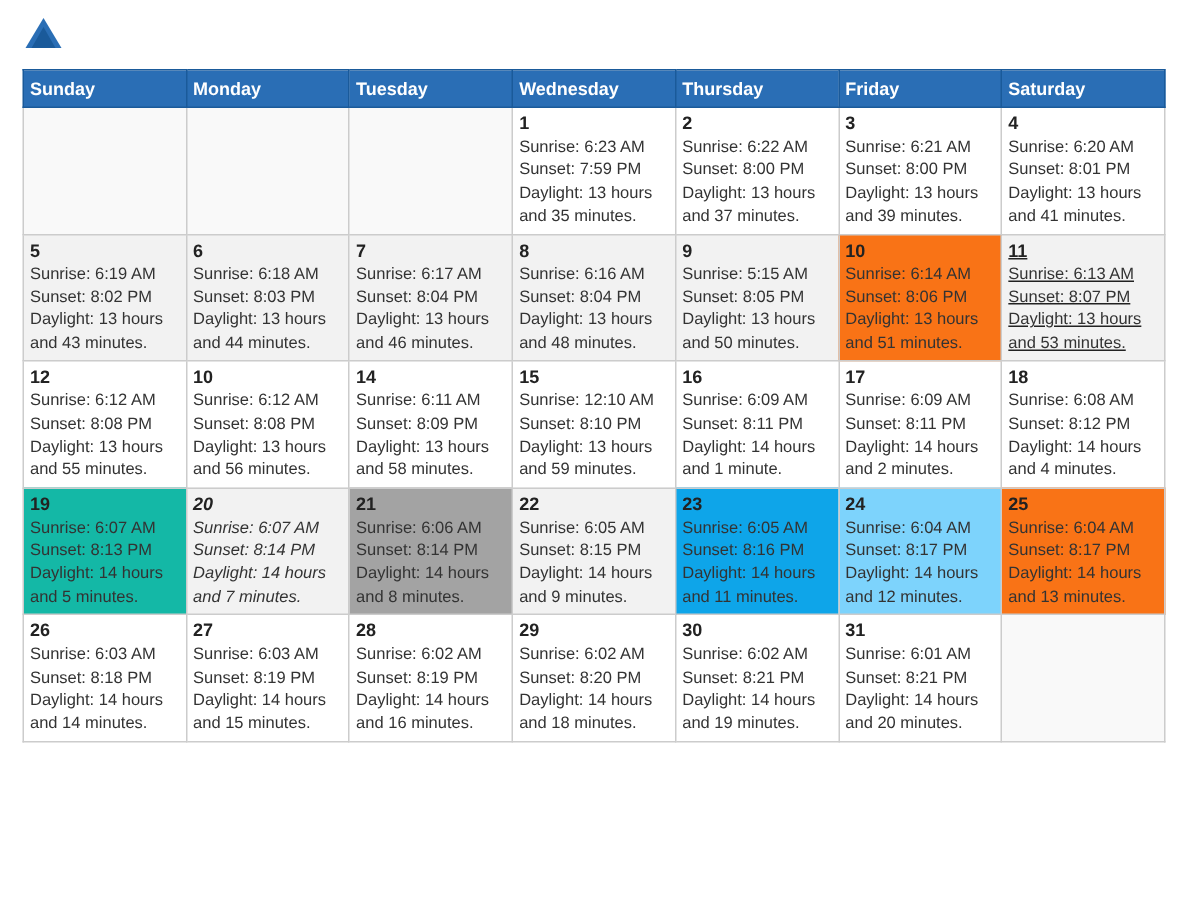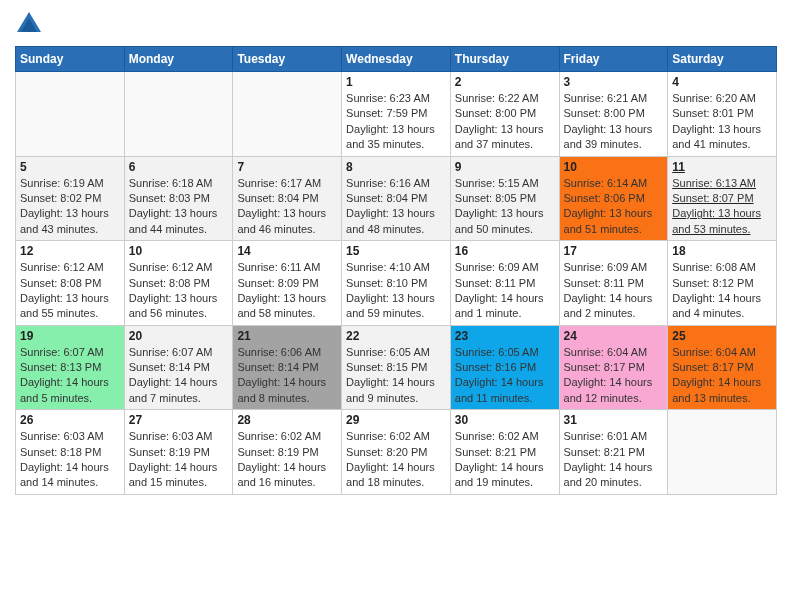--- a/index.html
+++ b/index.html
@@ -217,21 +217,21 @@
           </td>
           <td>
             <span class="day-num">14</span>
             <div class="day-info">Sunrise: 6:11 AM
 Sunset: 8:09 PM
 Daylight: 13 hours
 and 58 minutes.</div>
           </td>
           <td>
             <span class="day-num">15</span>
-            <div class="day-info">Sunrise: 4:10 AM
+            <div class="day-info">Sunrise: 12:10 AM
 Sunset: 8:10 PM
 Daylight: 13 hours
 and 59 minutes.</div>
           </td>
           <td>
             <span class="day-num">16</span>
             <div class="day-info">Sunrise: 6:09 AM
 Sunset: 8:11 PM
 Daylight: 14 hours
 and 1 minute.</div>
@@ -245,28 +245,28 @@
           </td>
           <td>
             <span class="day-num">18</span>
             <div class="day-info">Sunrise: 6:08 AM
 Sunset: 8:12 PM
 Daylight: 14 hours
 and 4 minutes.</div>
           </td>
         </tr>
         <tr>
-          <td style="background: #86efac;">
+          <td style="background: #14b8a6;">
             <span class="day-num">19</span>
             <div class="day-info">Sunrise: 6:07 AM
 Sunset: 8:13 PM
 Daylight: 14 hours
 and 5 minutes.</div>
           </td>
-          <td style="background: rgb(242, 242, 242);">
+          <td style="background: rgb(242, 242, 242); font-style: italic;">
             <span class="day-num">20</span>
             <div class="day-info">Sunrise: 6:07 AM
 Sunset: 8:14 PM
 Daylight: 14 hours
 and 7 minutes.</div>
           </td>
           <td style="background: #a3a3a3;">
             <span class="day-num">21</span>
             <div class="day-info">Sunrise: 6:06 AM
 Sunset: 8:14 PM
@@ -280,21 +280,21 @@
 Daylight: 14 hours
 and 9 minutes.</div>
           </td>
           <td style="background: #0ea5e9;">
             <span class="day-num">23</span>
             <div class="day-info">Sunrise: 6:05 AM
 Sunset: 8:16 PM
 Daylight: 14 hours
 and 11 minutes.</div>
           </td>
-          <td style="background: #f9a8d4;">
+          <td style="background: #7dd3fc;">
             <span class="day-num">24</span>
             <div class="day-info">Sunrise: 6:04 AM
 Sunset: 8:17 PM
 Daylight: 14 hours
 and 12 minutes.</div>
           </td>
           <td style="background: #f97316;">
             <span class="day-num">25</span>
             <div class="day-info">Sunrise: 6:04 AM
 Sunset: 8:17 PM

